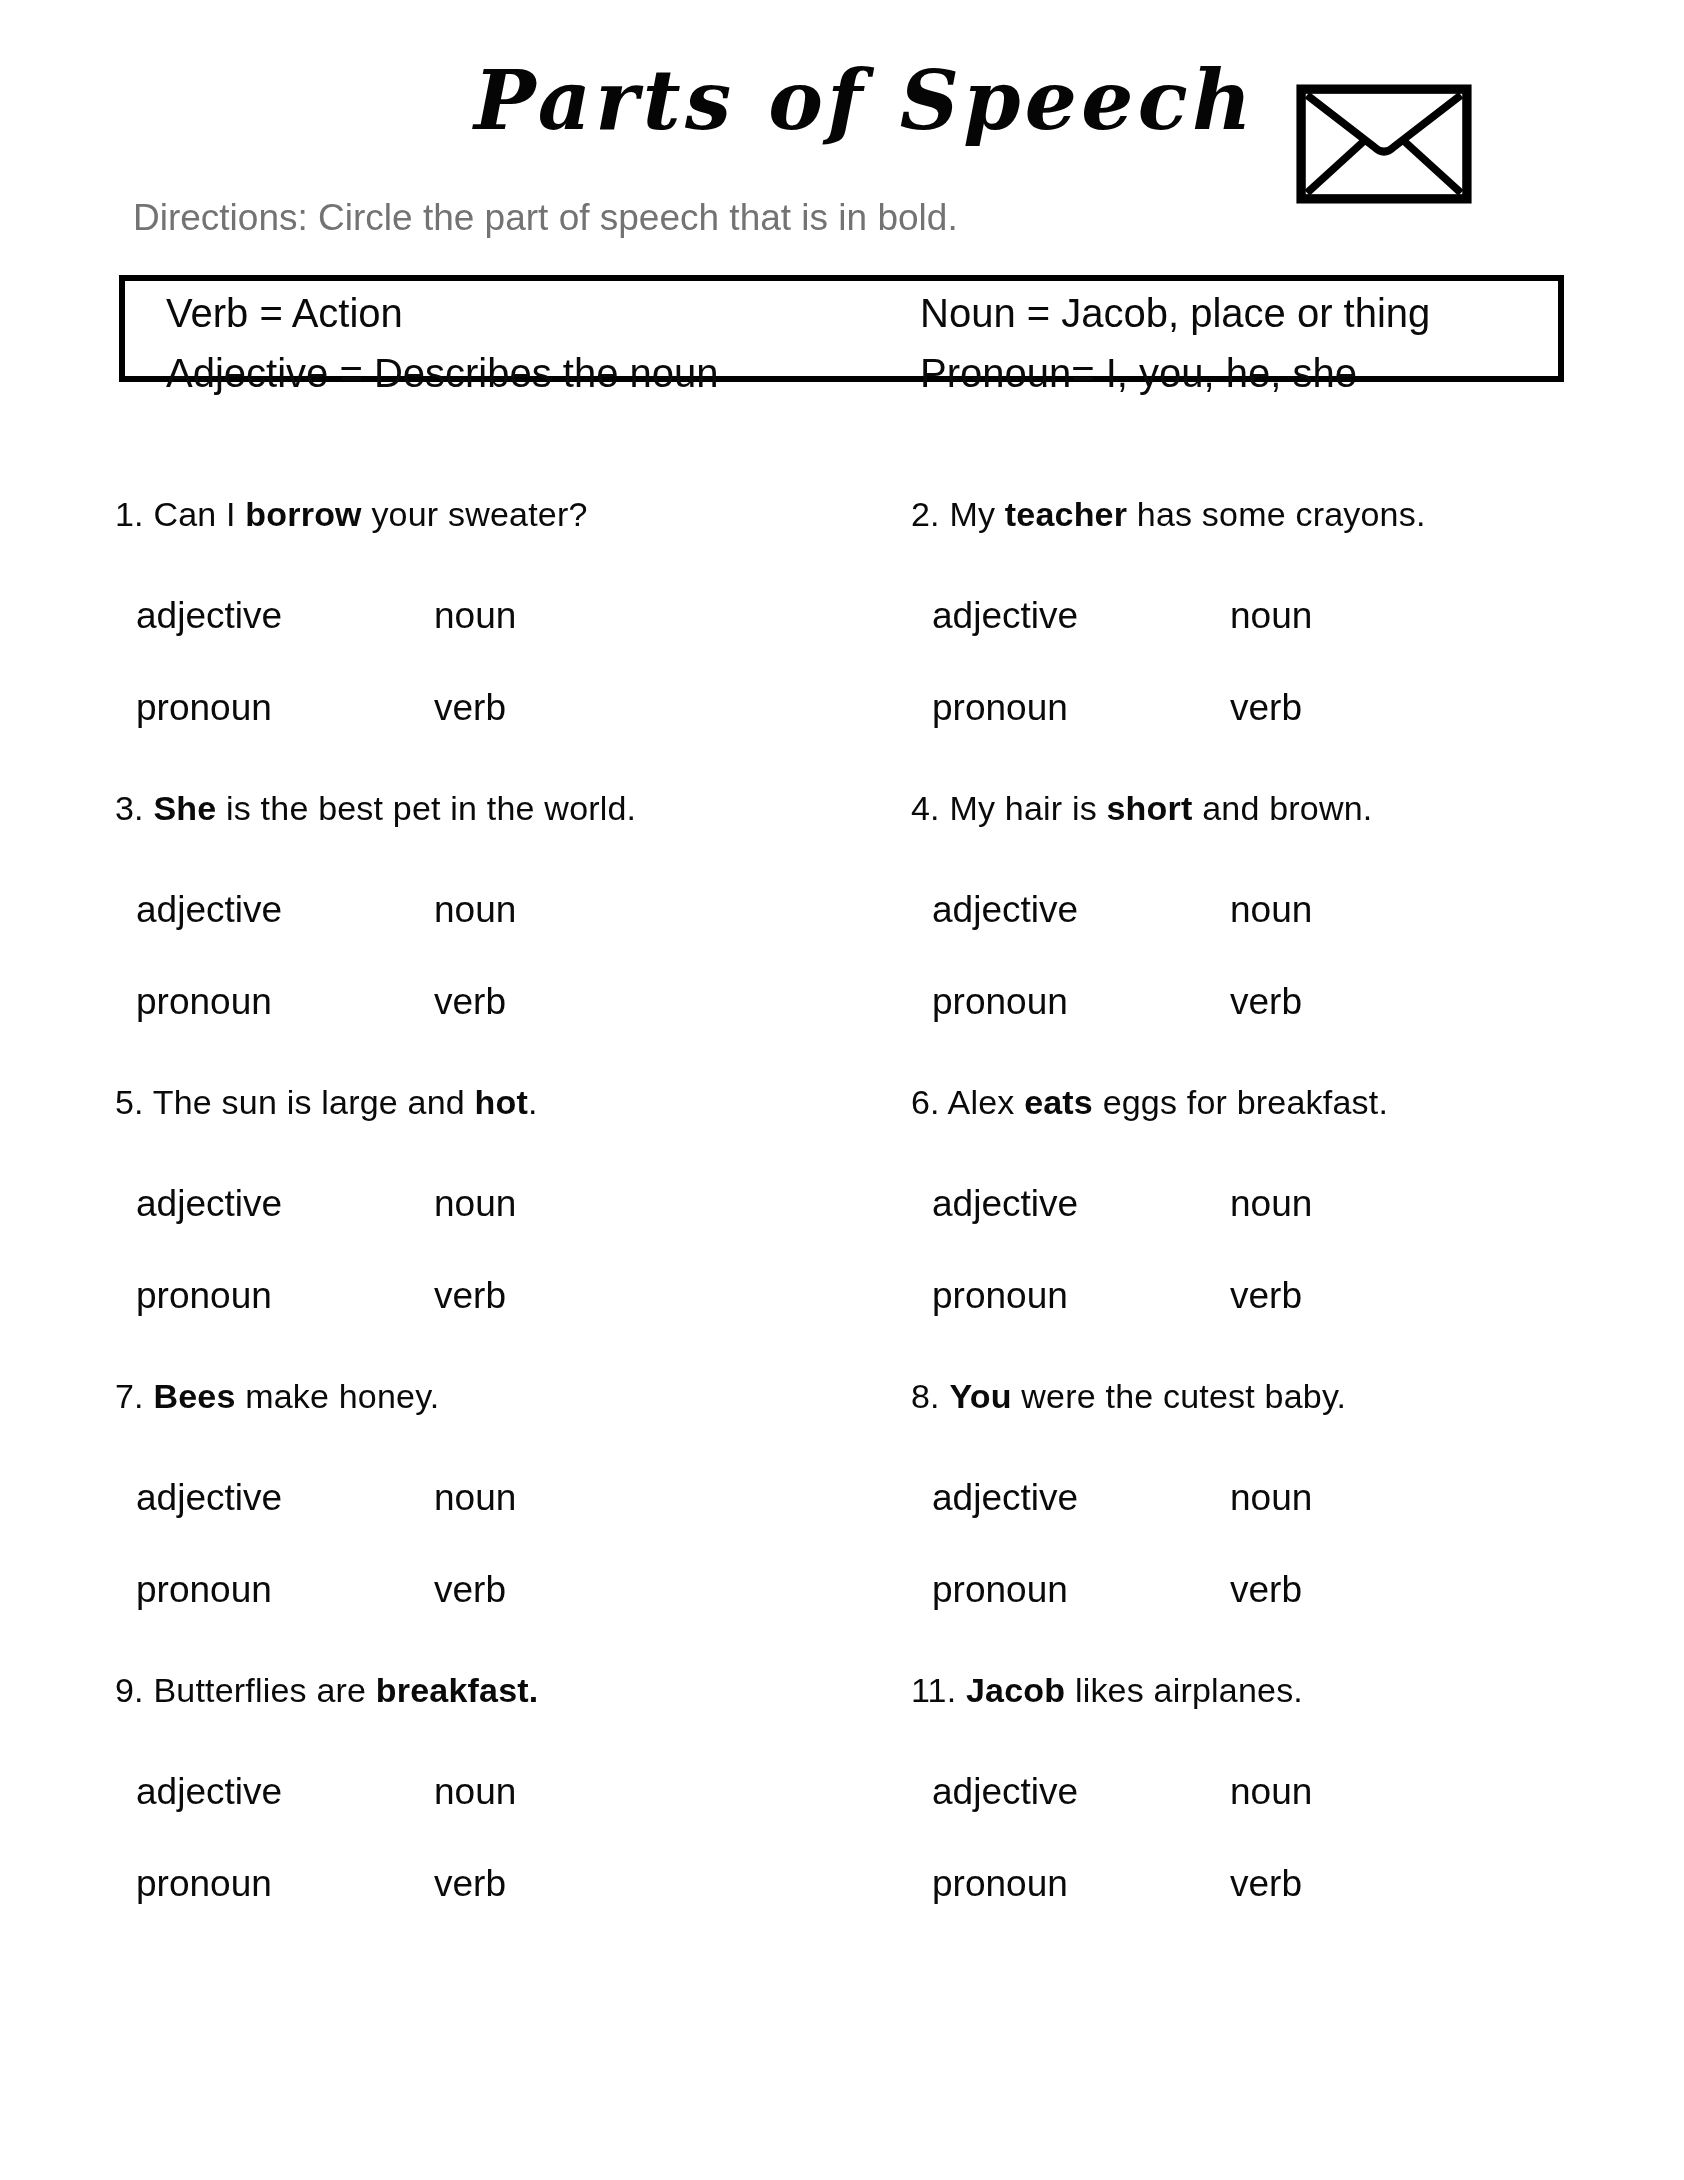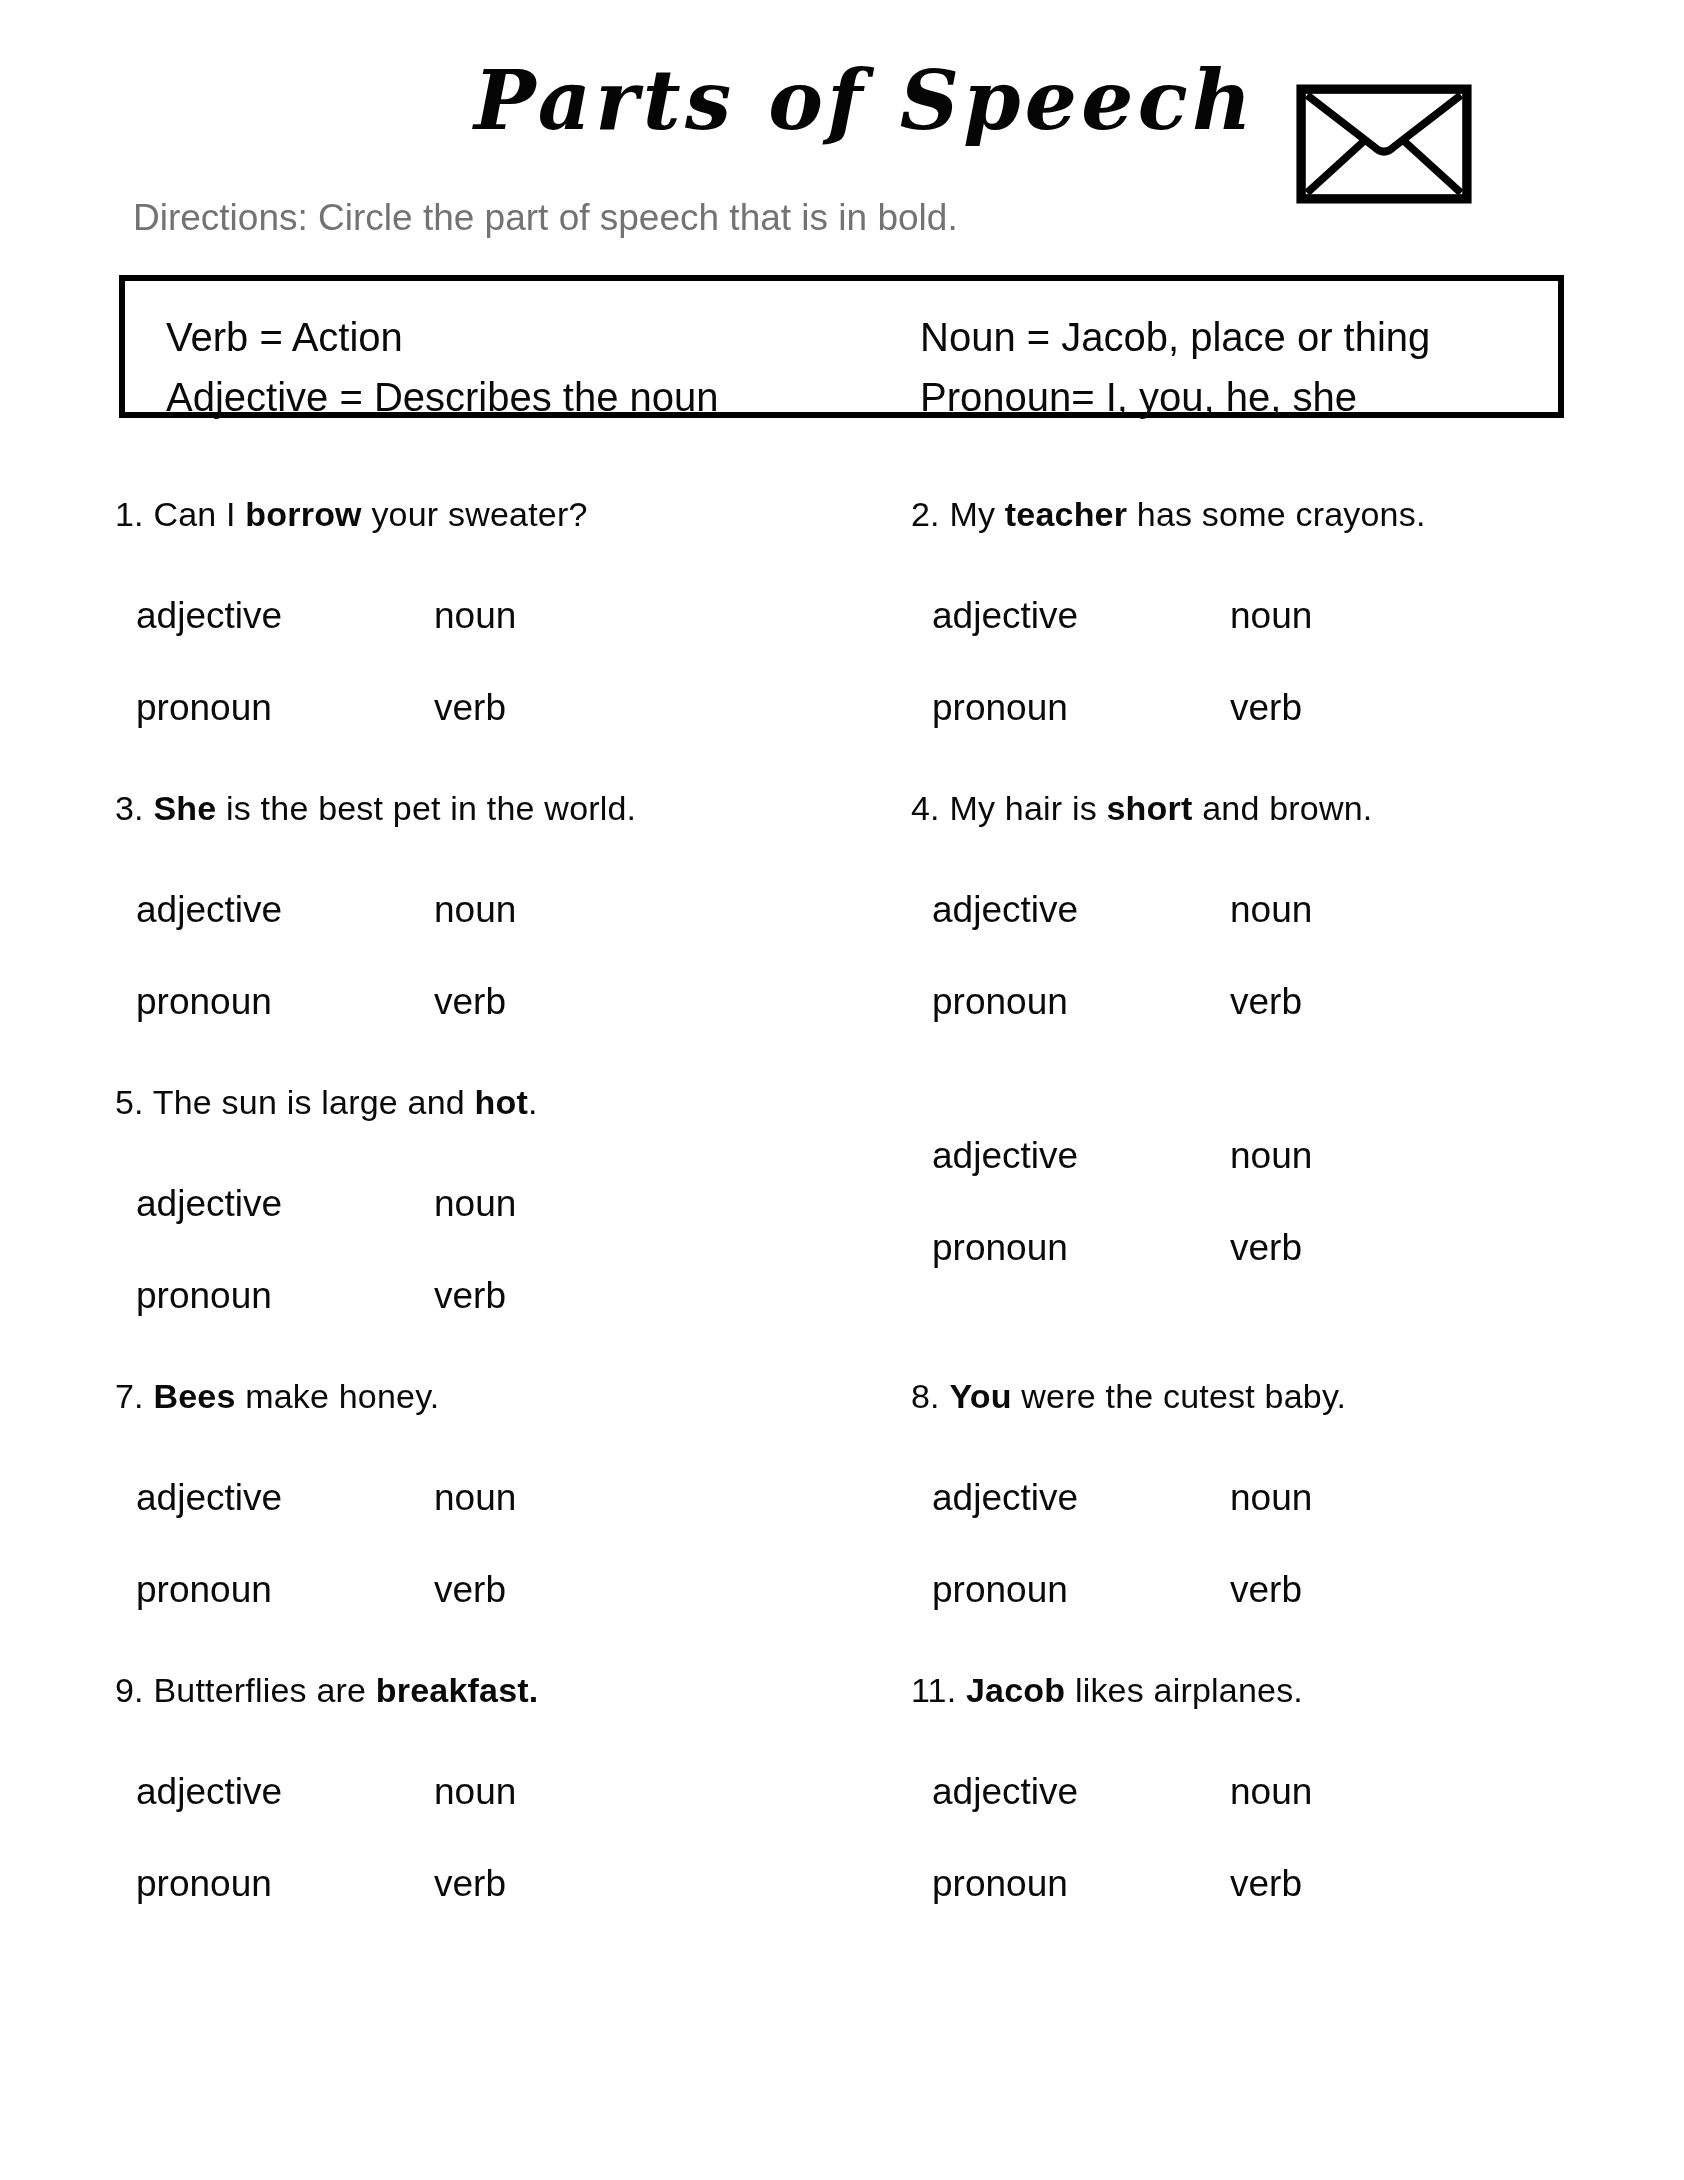--- a/index.html
+++ b/index.html
@@ -44,25 +44,25 @@
     line-height: 44px;
     color: #737373;
   }
 
   
   .defbox {
     position: absolute;
     left: 119px;
     top: 275px;
     width: 1445px;
-    height: 143px;
+    height: 107px;
     border: 6px solid #000000;
     display: grid;
     grid-template-columns: 754px auto;
-    padding: 26px 0 0 41px;
+    padding: 2px 0 0 41px;
     font-size: 40px;
     line-height: 60px;
     background: #ffffff;
   }
 
   
   .questions {
     position: absolute;
     left: 115px;
     top: 490px;
@@ -164,20 +164,21 @@
     <section class="qblock">
       <p class="sentence"><span>5. The sun is large and </span><b>hot</b><span>.</span></p>
       <div class="opts">
         <span class="opt">adjective</span>
         <span class="opt">noun</span>
         <span class="opt">pronoun</span>
         <span class="opt">verb</span>
       </div>
     </section>
     <section class="qblock">
+      <p class="sentence"><span>6. Alex </span><b>eats</b><span> eggs for breakfast.</span></p>
       <div class="opts">
         <span class="opt">adjective</span>
         <span class="opt">noun</span>
         <span class="opt">pronoun</span>
         <span class="opt">verb</span>
       </div>
     </section>
   </div>
 
   <div class="qrow">

